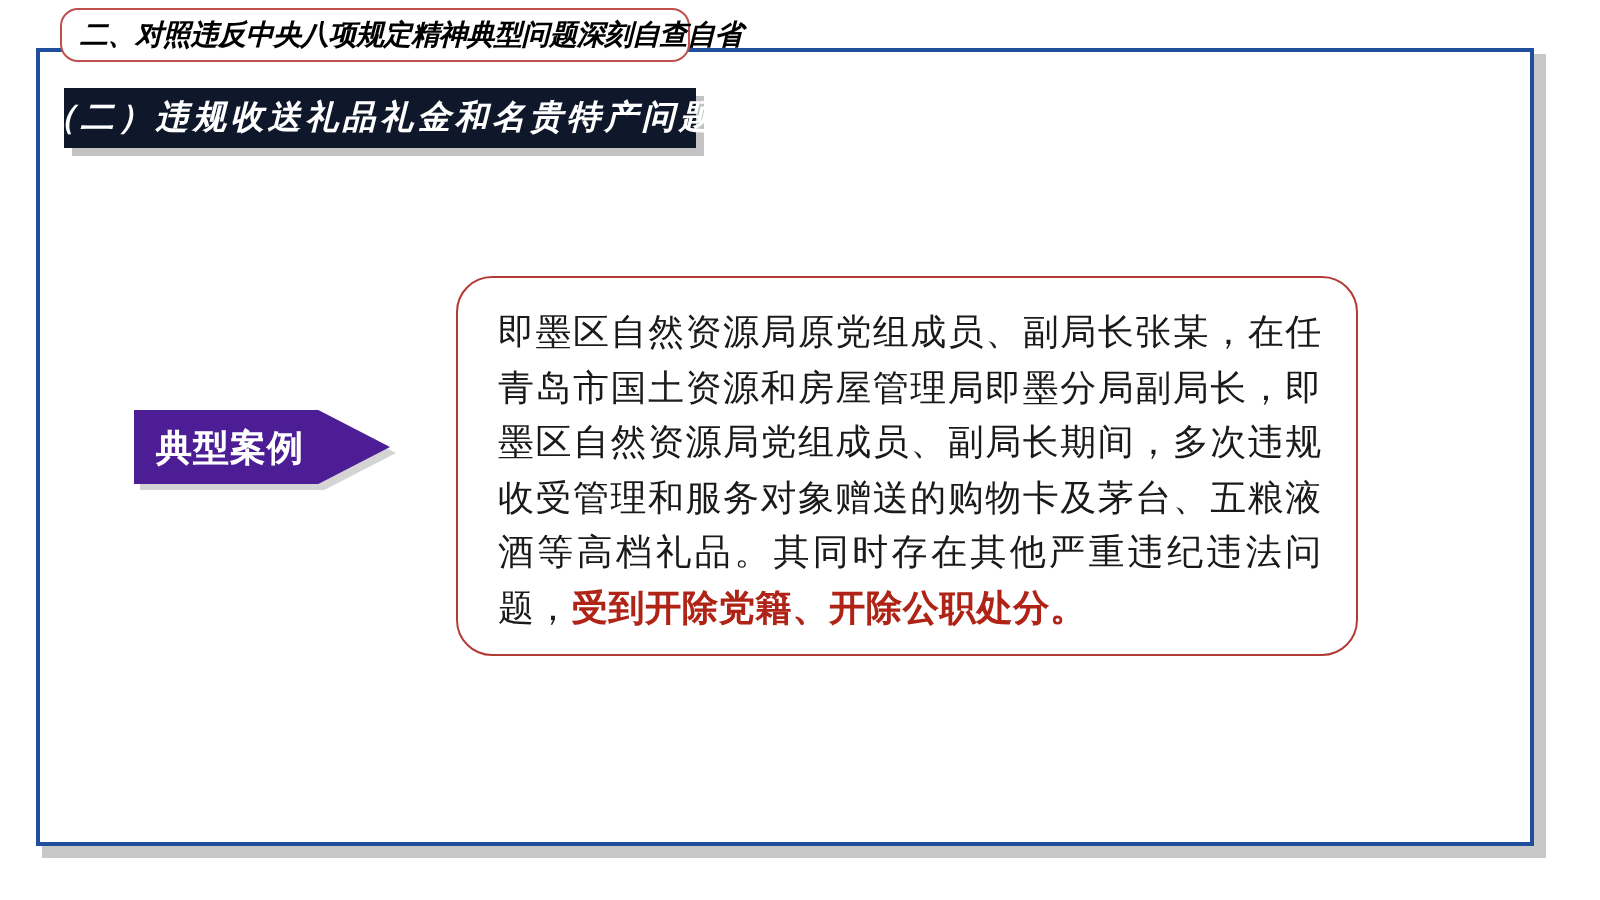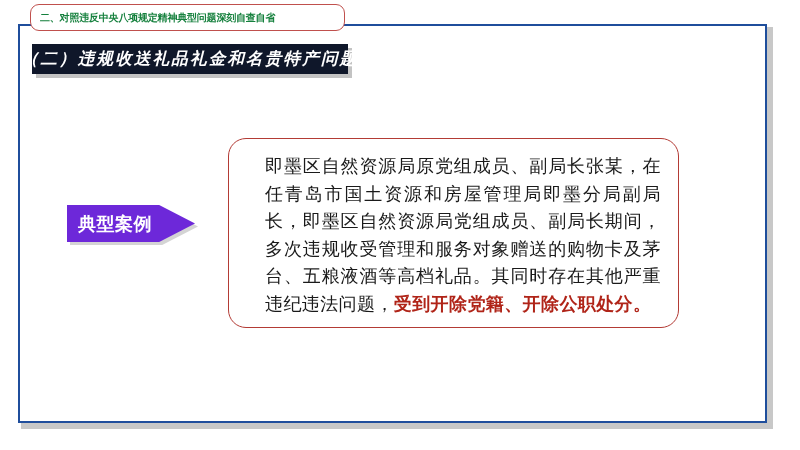--- a/index.html
+++ b/index.html
@@ -50,25 +50,26 @@
     border: 1.4px solid #c0504d;
     border-radius: 9px;
     background: #ffffff;
     box-sizing: border-box;
     display: flex;
     align-items: center;
     padding-left: 9px;
   }
   .section-label-text {
     font-family: "Liberation Sans", "DejaVu Sans", sans-serif;
-    font-size: 10px;
+    font-size: 14px;
     font-weight: bold;
-    color: #15803d;
+    color: #000000;
     letter-spacing: -0.2px;
     white-space: nowrap;
+    font-style: italic;
   }
 
   
   .subtitle-shadow {
     position: absolute;
     left: 36px;
     top: 48px;
     width: 316px;
     height: 30px;
     background: #c3c3c3;
@@ -103,21 +104,21 @@
     height: 37px;
     background: #d4d4d4;
     clip-path: polygon(0 0, 72% 0, 100% 50%, 72% 100%, 0 100%);
   }
   .banner {
     position: absolute;
     left: 67px;
     top: 205px;
     width: 128px;
     height: 37px;
-    background: #6d28d9;
+    background: #4c1d95;
     clip-path: polygon(0 0, 72% 0, 100% 50%, 72% 100%, 0 100%);
     display: flex;
     align-items: center;
     padding-left: 11px;
     box-sizing: border-box;
   }
   .banner-text {
     font-family: "Liberation Sans", "DejaVu Sans", sans-serif;
     font-size: 18px;
     font-weight: bold;
@@ -130,21 +131,21 @@
   .case-box {
     position: absolute;
     left: 228px;
     top: 138px;
     width: 451px;
     height: 190px;
     border: 1.6px solid #b33b35;
     border-radius: 18px;
     box-sizing: border-box;
     background: #ffffff;
-    padding: 14px 17px 10px 36px;
+    padding: 14px 17px 10px 20px;
   }
   .case-text {
     font-family: "Liberation Serif", "DejaVu Serif", serif;
     font-size: 18px;
     line-height: 27.5px;
     color: #1a1a1a;
     letter-spacing: 0.4px;
     text-align: justify;
     text-justify: inter-character;
     margin: 0;

